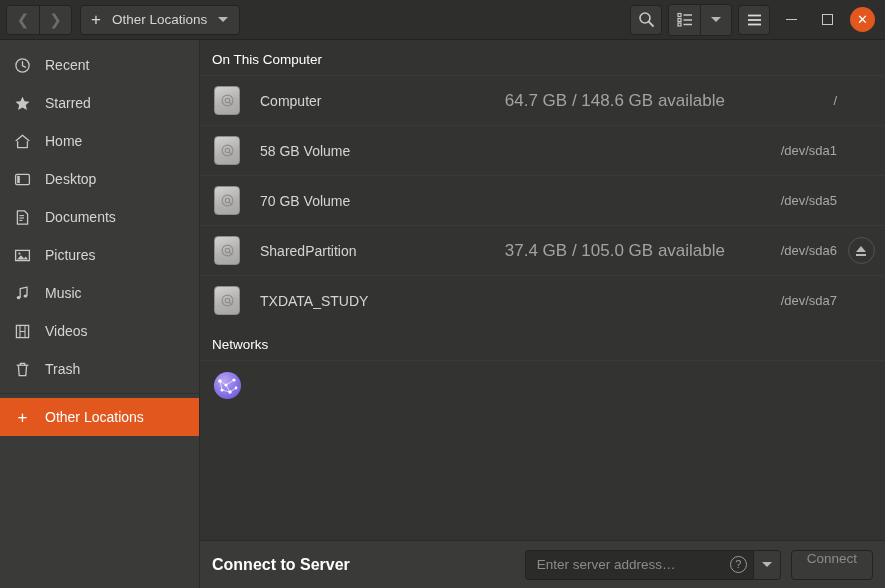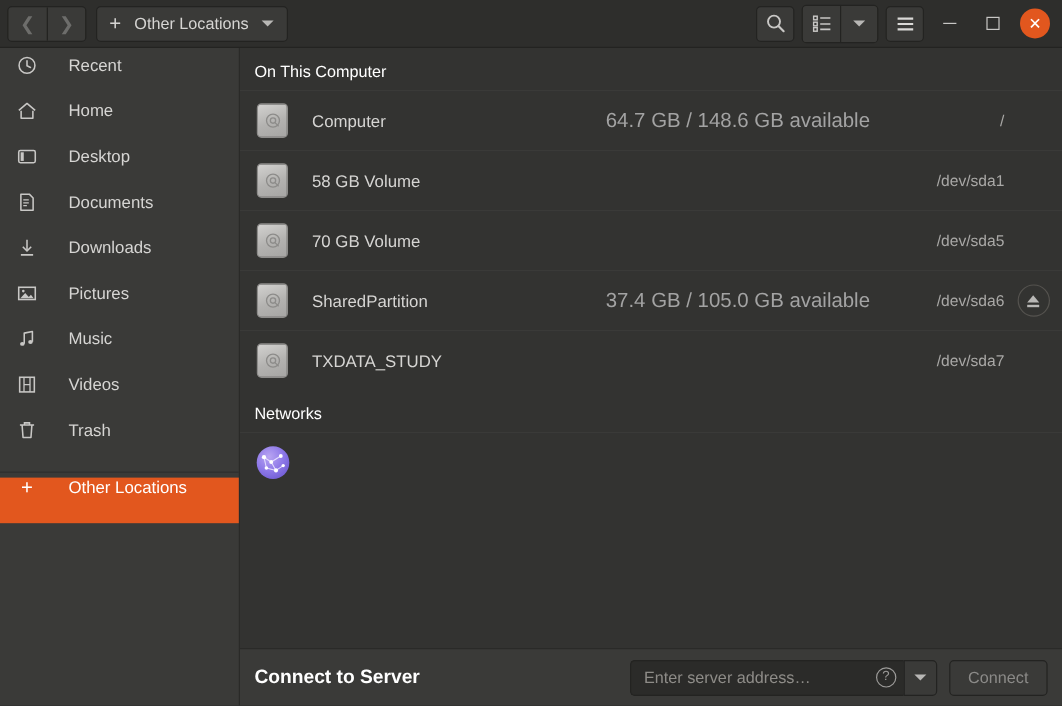--- a/index.html
+++ b/index.html
@@ -74,22 +74,22 @@
   
   .sidebar {
     width: 200px; min-width: 200px;
     background: #3a3a38;
     border-right: 1px solid #2a2a28;
     padding-top: 6px;
     display: flex; flex-direction: column;
   }
   .side-item {
     height: 38px;
-    display: flex; 
-    padding-left: 14px; gap: 26px;
+    display: flex; align-items: center;
+    padding-left: 14px; gap: 14px;
     color: #d6d5d3; font-size: 14px;
   }
   .side-item.selected { background: #e2571e; color: #ffffff; }
   .side-icon { width: 17px; height: 17px; display: flex; align-items: center; justify-content: center; flex: 0 0 17px; }
   .side-icon svg { display: block; }
   .side-sep { height: 1px; background: #2f2f2d; margin: 5px 0 4px 0; }
   .plus-ico { font-size: 17px; line-height: 1; color: #ffffff; }
 
   
   .main { flex: 1; display: flex; flex-direction: column; min-width: 0; background: #333331; }
@@ -161,21 +161,21 @@
     width: 28px; height: 30px;
     background: #3a3a38; border: 1px solid #232321;
     border-radius: 0 4px 4px 0;
     display: flex; align-items: center; justify-content: center;
   }
   .connectbtn {
     height: 30px; margin-left: 10px;
     padding: 0 15px;
     background: #3a3a38; border: 1px solid #232321; border-radius: 4px;
     color: #8b8a88; font-size: 13.5px;
-    display: flex; align-items: center;
+    display: flex; 
   }
 </style>
 </head>
 <body>
 
 <div id="app">
 
   <div class="headerbar">
     <div class="hb-left">
 
@@ -246,20 +246,28 @@
       <div class="side-item">
         <span class="side-icon">
           <svg width="17" height="17" viewBox="0 0 17 17">
             <circle cx="8.5" cy="8.5" r="6.6" fill="none" stroke="#c8c7c5" stroke-width="1.3"></circle>
             <polyline points="8.5,4.6 8.5,8.8 11.4,10.2" fill="none" stroke="#c8c7c5" stroke-width="1.3" stroke-linecap="round"></polyline>
           </svg>
         </span>
         <span>Recent</span>
       </div>
 
+      <div class="side-item">
+        <span class="side-icon">
+          <svg width="17" height="17" viewBox="0 0 17 17">
+            <polygon points="8.5,1.7 10.6,6.3 15.5,6.8 11.8,10.1 12.9,15 8.5,12.4 4.1,15 5.2,10.1 1.5,6.8 6.4,6.3" fill="#c8c7c5"></polygon>
+          </svg>
+        </span>
+        <span>Starred</span>
+      </div>
 
       <div class="side-item">
         <span class="side-icon">
           <svg width="17" height="17" viewBox="0 0 17 17">
             <polyline points="1.7,8 8.5,2.2 15.3,8" fill="none" stroke="#c8c7c5" stroke-width="1.3" stroke-linejoin="round"></polyline>
             <polyline points="3.6,8.3 3.6,14.6 13.4,14.6 13.4,8.3" fill="none" stroke="#c8c7c5" stroke-width="1.3" stroke-linejoin="round"></polyline>
           </svg>
         </span>
         <span>Home</span>
       </div>
@@ -279,30 +287,20 @@
           <svg width="17" height="17" viewBox="0 0 17 17">
             <path d="M3.4 1.8 H10.4 L13.6 5 V15.2 H3.4 Z" fill="none" stroke="#c8c7c5" stroke-width="1.3" stroke-linejoin="round"></path>
             <line x1="5.4" y1="6.6" x2="10" y2="6.6" stroke="#c8c7c5" stroke-width="1.1"></line>
             <line x1="5.4" y1="9" x2="10" y2="9" stroke="#c8c7c5" stroke-width="1.1"></line>
             <line x1="5.4" y1="11.4" x2="8.4" y2="11.4" stroke="#c8c7c5" stroke-width="1.1"></line>
           </svg>
         </span>
         <span>Documents</span>
       </div>
 
-      <div class="side-item">
-        <span class="side-icon">
-          <svg width="17" height="17" viewBox="0 0 17 17">
-            <line x1="8.5" y1="1.8" x2="8.5" y2="10.8" stroke="#c8c7c5" stroke-width="1.3"></line>
-            <polyline points="5,7.6 8.5,11.2 12,7.6" fill="none" stroke="#c8c7c5" stroke-width="1.3" stroke-linejoin="round"></polyline>
-            <line x1="3.4" y1="14.4" x2="13.6" y2="14.4" stroke="#c8c7c5" stroke-width="1.3"></line>
-          </svg>
-        </span>
-        <span>Downloads</span>
-      </div>
 
       <div class="side-item">
         <span class="side-icon">
           <svg width="17" height="17" viewBox="0 0 17 17">
             <rect x="1.6" y="3.4" width="13.8" height="10.2" fill="none" stroke="#c8c7c5" stroke-width="1.3"></rect>
             <circle cx="5.4" cy="6.6" r="1.1" fill="#c8c7c5"></circle>
             <polygon points="3,12.6 7,8.2 10,11.4 11.8,9.6 14,12.6" fill="#c8c7c5"></polygon>
           </svg>
         </span>
         <span>Pictures</span>

